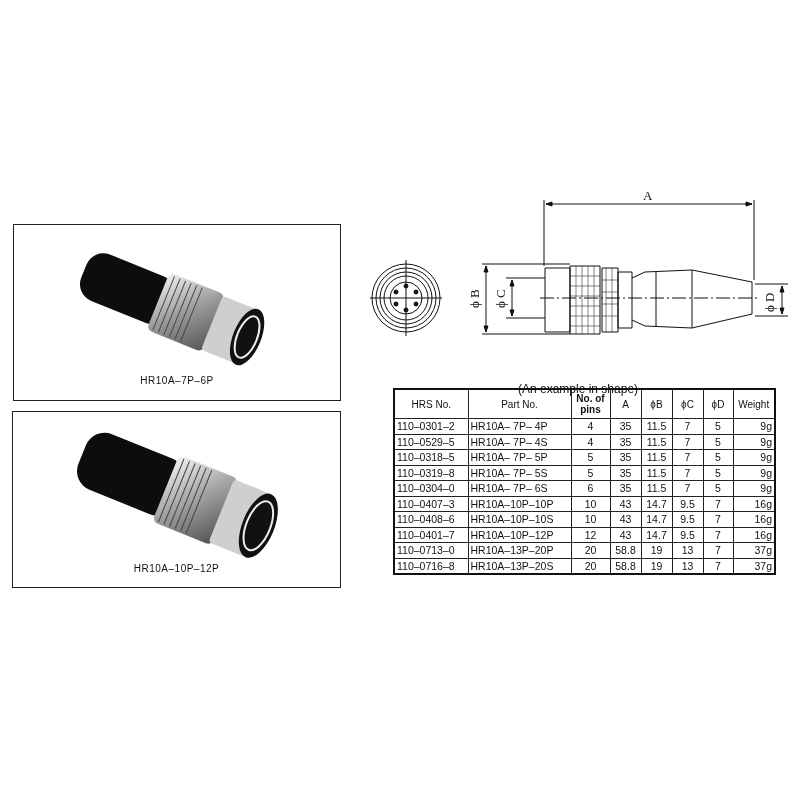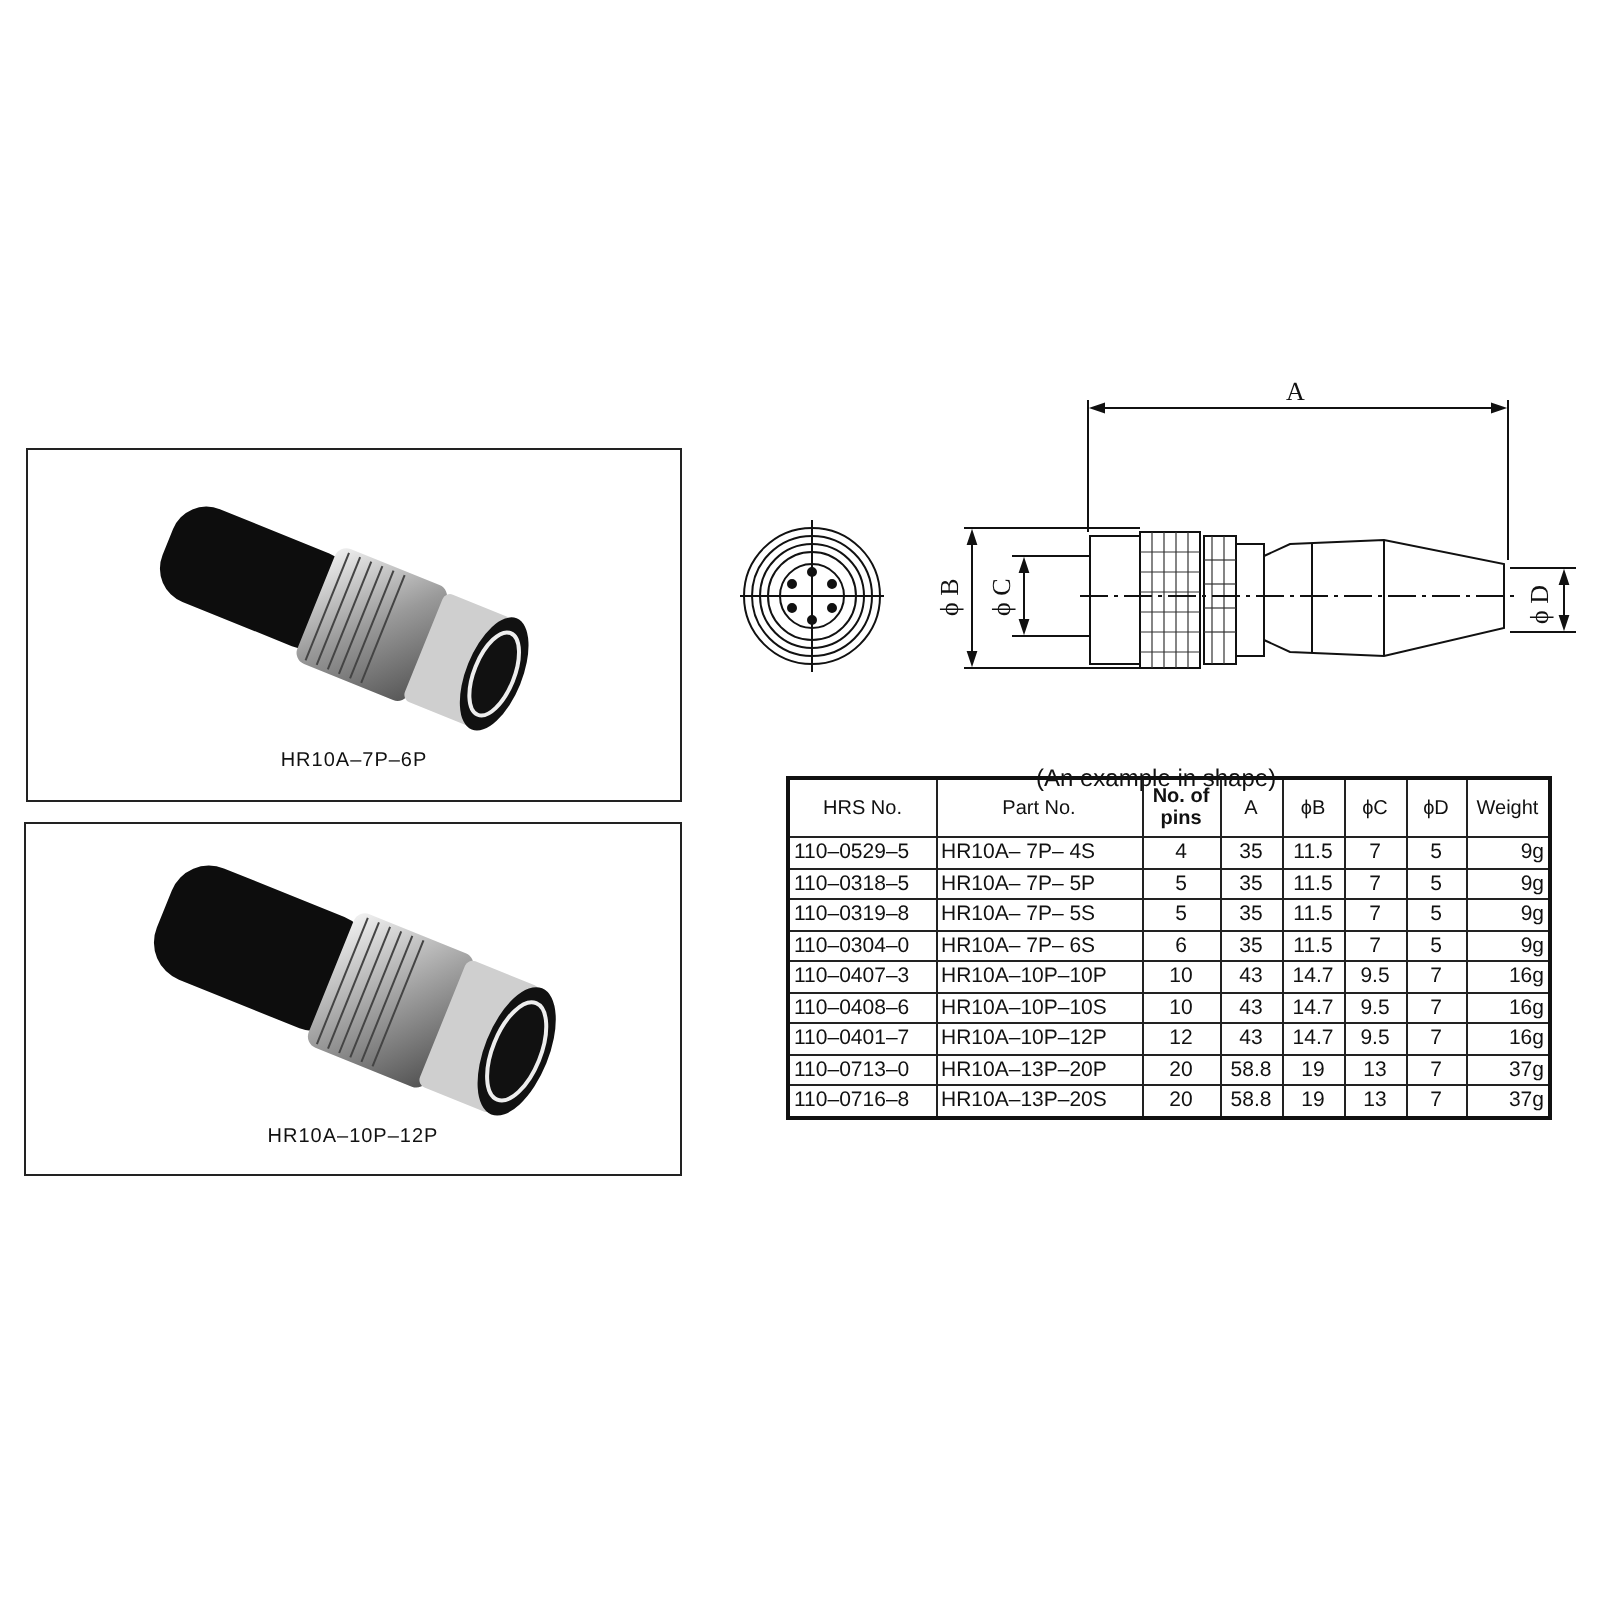--- a/index.html
+++ b/index.html
@@ -171,20 +171,30 @@
       <th style="white-space:normal;font-weight:bold;">No. of pins</th>
       <th>A</th>
       <th>ϕB</th>
       <th>ϕC</th>
       <th>ϕD</th>
       <th>Weight</th>
     </tr>
   </thead>
   <tbody id="tbody">
       <tr>
+        <td class="l">110–0301–2</td>
+        <td class="l">HR10A– 7P– 4P</td>
+        <td class="c">4</td>
+        <td class="c">35</td>
+        <td class="c">11.5</td>
+        <td class="c">7</td>
+        <td class="c">5</td>
+        <td class="c" style="text-align: right;">9g</td>
+      </tr>
+      <tr>
         <td class="l">110–0529–5</td>
         <td class="l">HR10A– 7P– 4S</td>
         <td class="c">4</td>
         <td class="c">35</td>
         <td class="c">11.5</td>
         <td class="c">7</td>
         <td class="c">5</td>
         <td class="c" style="text-align: right;">9g</td>
       </tr>
       <tr>

